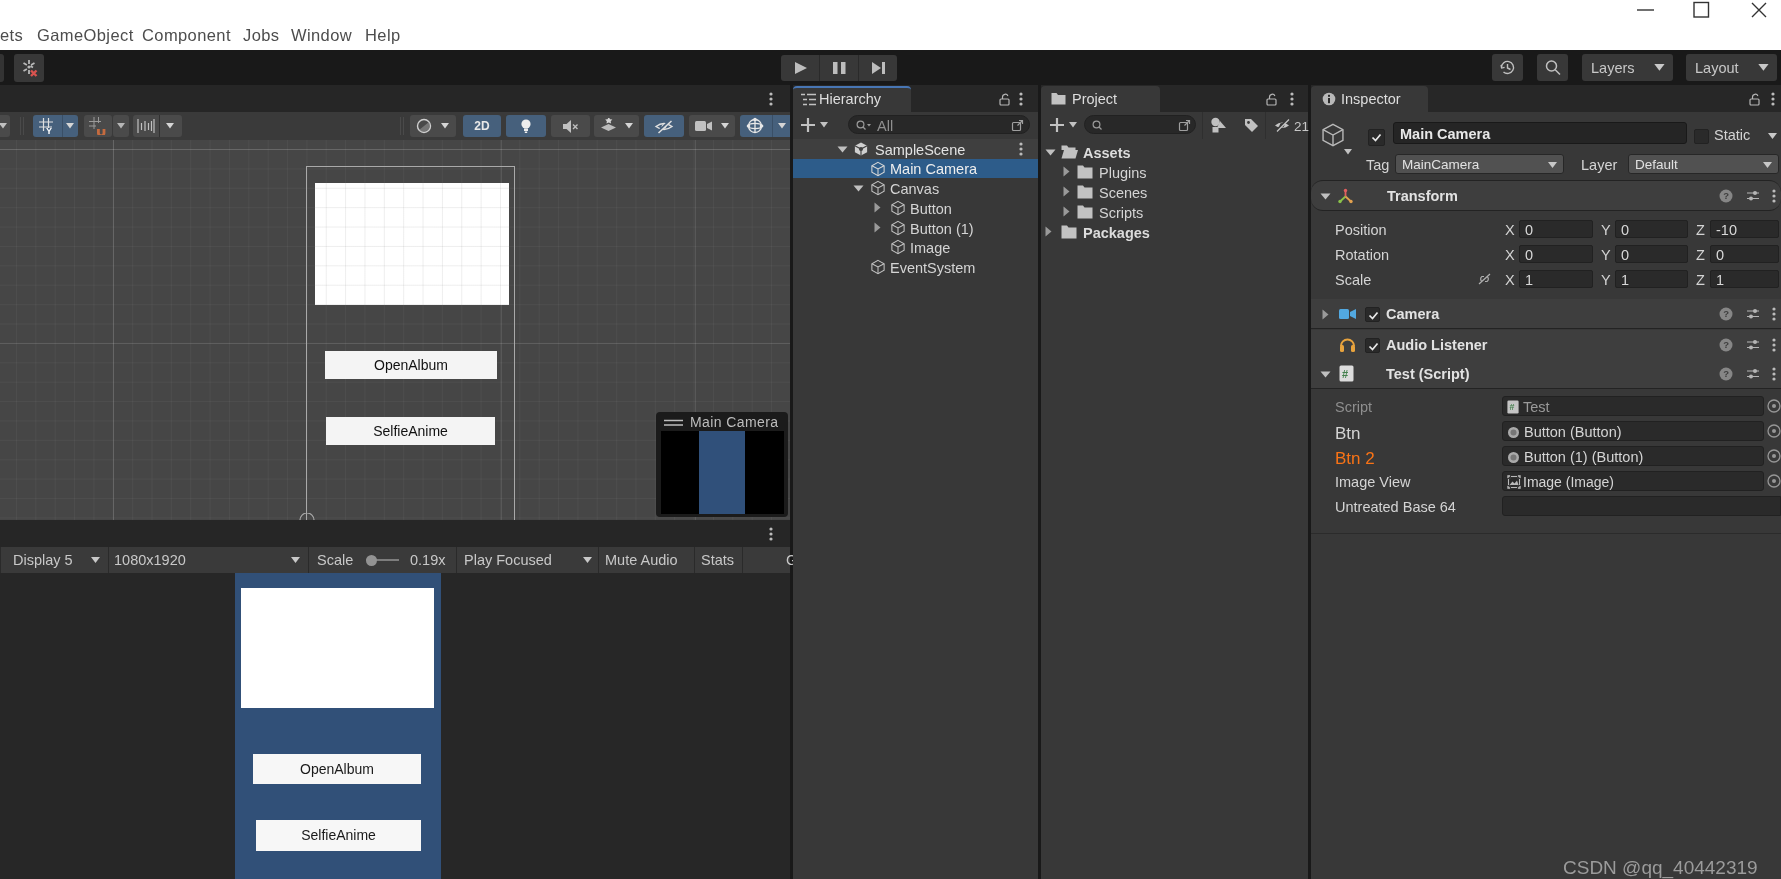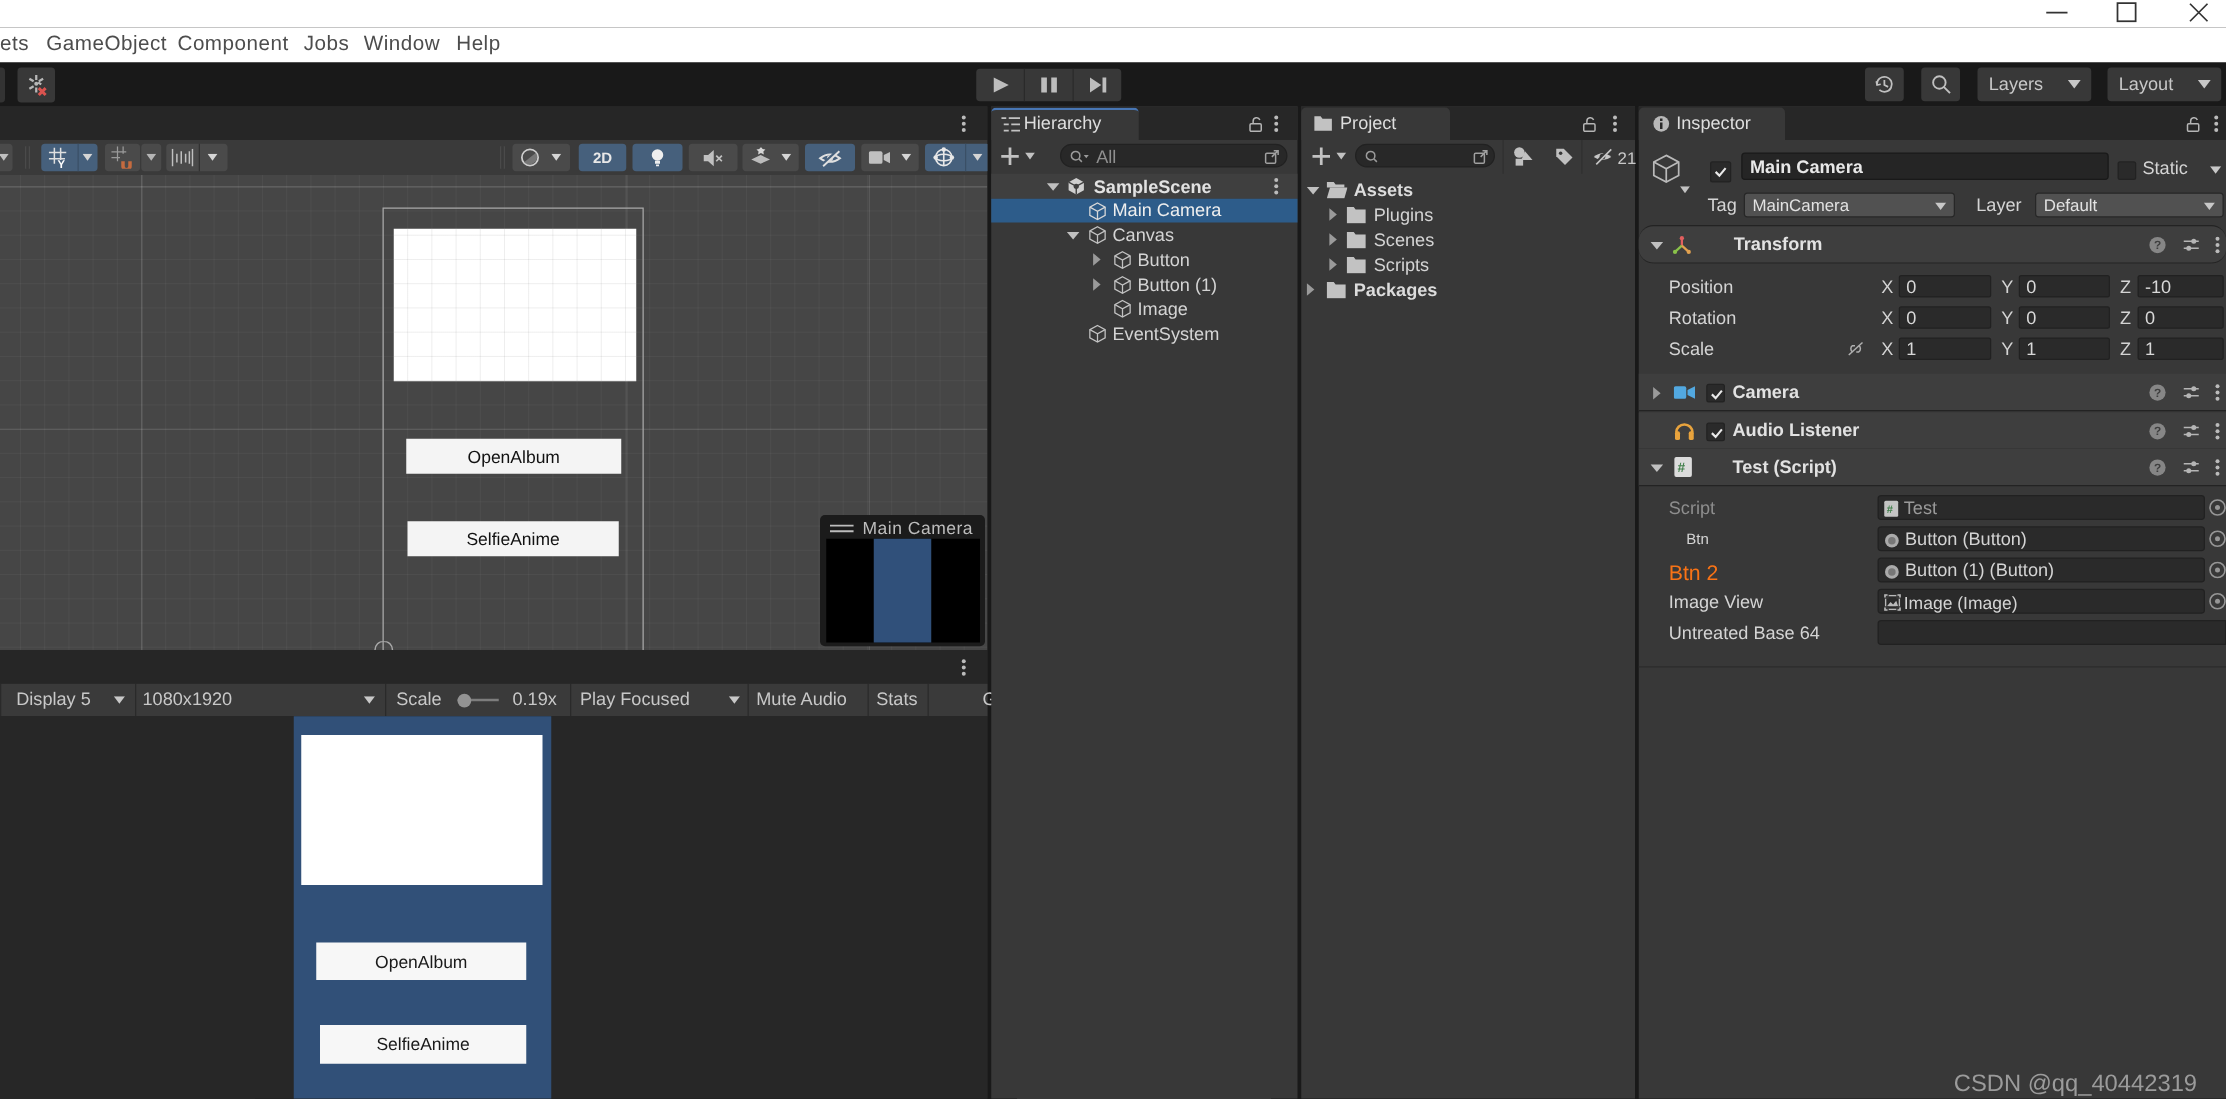--- a/index.html
+++ b/index.html
@@ -349,21 +349,21 @@
 
   <div class="ab" style="left:0;top:54px;width:245px;height:20px;background:#3f3f3f;">
     <svg class="ab" style="left:44px;top:7px;" width="11" height="7" viewBox="0 0 11 7">
         <path d="M0.5 0.5 h10 l-5 6 z" fill="#c0c0c0"></path>
       </svg>
     <svg class="ab" style="left:60px;top:2px;" width="16" height="16" viewBox="0 0 17 17">
       <path d="M8.5 1.5 L15 5 v7 L8.5 15.5 L2 12 V5 Z" fill="#cfcfcf"></path>
       <path d="M2 5 L8.5 8.5 L15 5 M8.5 8.5 V15.5" stroke="#3f3f3f" stroke-width="1.2" fill="none"></path>
       <circle cx="8.5" cy="8.5" r="2.2" fill="#3f3f3f"></circle>
     </svg>
-    <span class="ab" style="left:82px;top:3px;font-size:14.5px;font-weight:bold;color:#e2e2e2;">SampleScene</span>
+    <span class="ab" style="left:82px;top:3px;font-size:14.5px;font-weight:normal;color:#e2e2e2;">SampleScene</span>
     <svg class="ab" style="left:226px;top:3px;" width="4" height="14" viewBox="0 0 4 14">
       <circle cx="2" cy="2" r="1.6" fill="#bbb"></circle>
         <circle cx="2" cy="7" r="1.6" fill="#bbb"></circle>
         <circle cx="2" cy="12" r="1.6" fill="#bbb"></circle>
     </svg>
   </div>
   <div class="ab" style="left:0;top:74px;width:245px;height:19px;background:#2d5c8a;">
     <svg class="ab" style="left:77px;top:2px;" width="16" height="16" viewBox="0 0 17 17">
         <g fill="none" stroke="#d8d8d8" stroke-width="1.1">
           <path d="M8.5 1.5 L15 5 v7 L8.5 15.5 L2 12 V5 Z"></path>
@@ -741,21 +741,21 @@
     <svg class="ab" style="left:4px;top:3px;" width="12" height="14" viewBox="0 0 15 17">
       <rect x="0.5" y="0.5" width="14" height="16" rx="1.5" fill="#c4c4c4"></rect>
       <text x="3" y="12.5" font-size="11" font-weight="bold" fill="#42804c" font-family="Liberation Sans">#</text>
     </svg>
     <span class="ab" style="left:20px;top:2px;font-size:14.5px;color:#9a9a9a;">Test</span>
   </div>
   <svg class="ab opick" style="top:314px;" width="14" height="14" viewBox="0 0 14 14">
     <circle cx="7" cy="7" r="6" fill="none" stroke="#969696" stroke-width="1.3"></circle>
       <circle cx="7" cy="7" r="2" fill="#969696"></circle>
   </svg>
-  <span class="ab" style="left:24px;top:339px;font-size:12px;color:#d4d4d4;margin-left:14px;">Btn</span>
+  <span class="ab" style="left:24px;top:339px;font-size:17px;color:#d4d4d4;">Btn</span>
   <div class="ab ofield" style="top:336px;">
     <svg class="ab" style="left:4px;top:4px;" width="13" height="13" viewBox="0 0 13 13">
       <circle cx="6.5" cy="6.5" r="5.5" fill="#aaa"></circle>
         <circle cx="6.5" cy="6.5" r="3" fill="#777"></circle>
     </svg>
     <span class="ab" style="left:21px;top:2px;font-size:14.5px;color:#d4d4d4;">Button (Button)</span>
   </div>
   <svg class="ab opick" style="top:339px;" width="14" height="14" viewBox="0 0 14 14">
     <circle cx="7" cy="7" r="6" fill="none" stroke="#969696" stroke-width="1.3"></circle>
       <circle cx="7" cy="7" r="2" fill="#969696"></circle>

